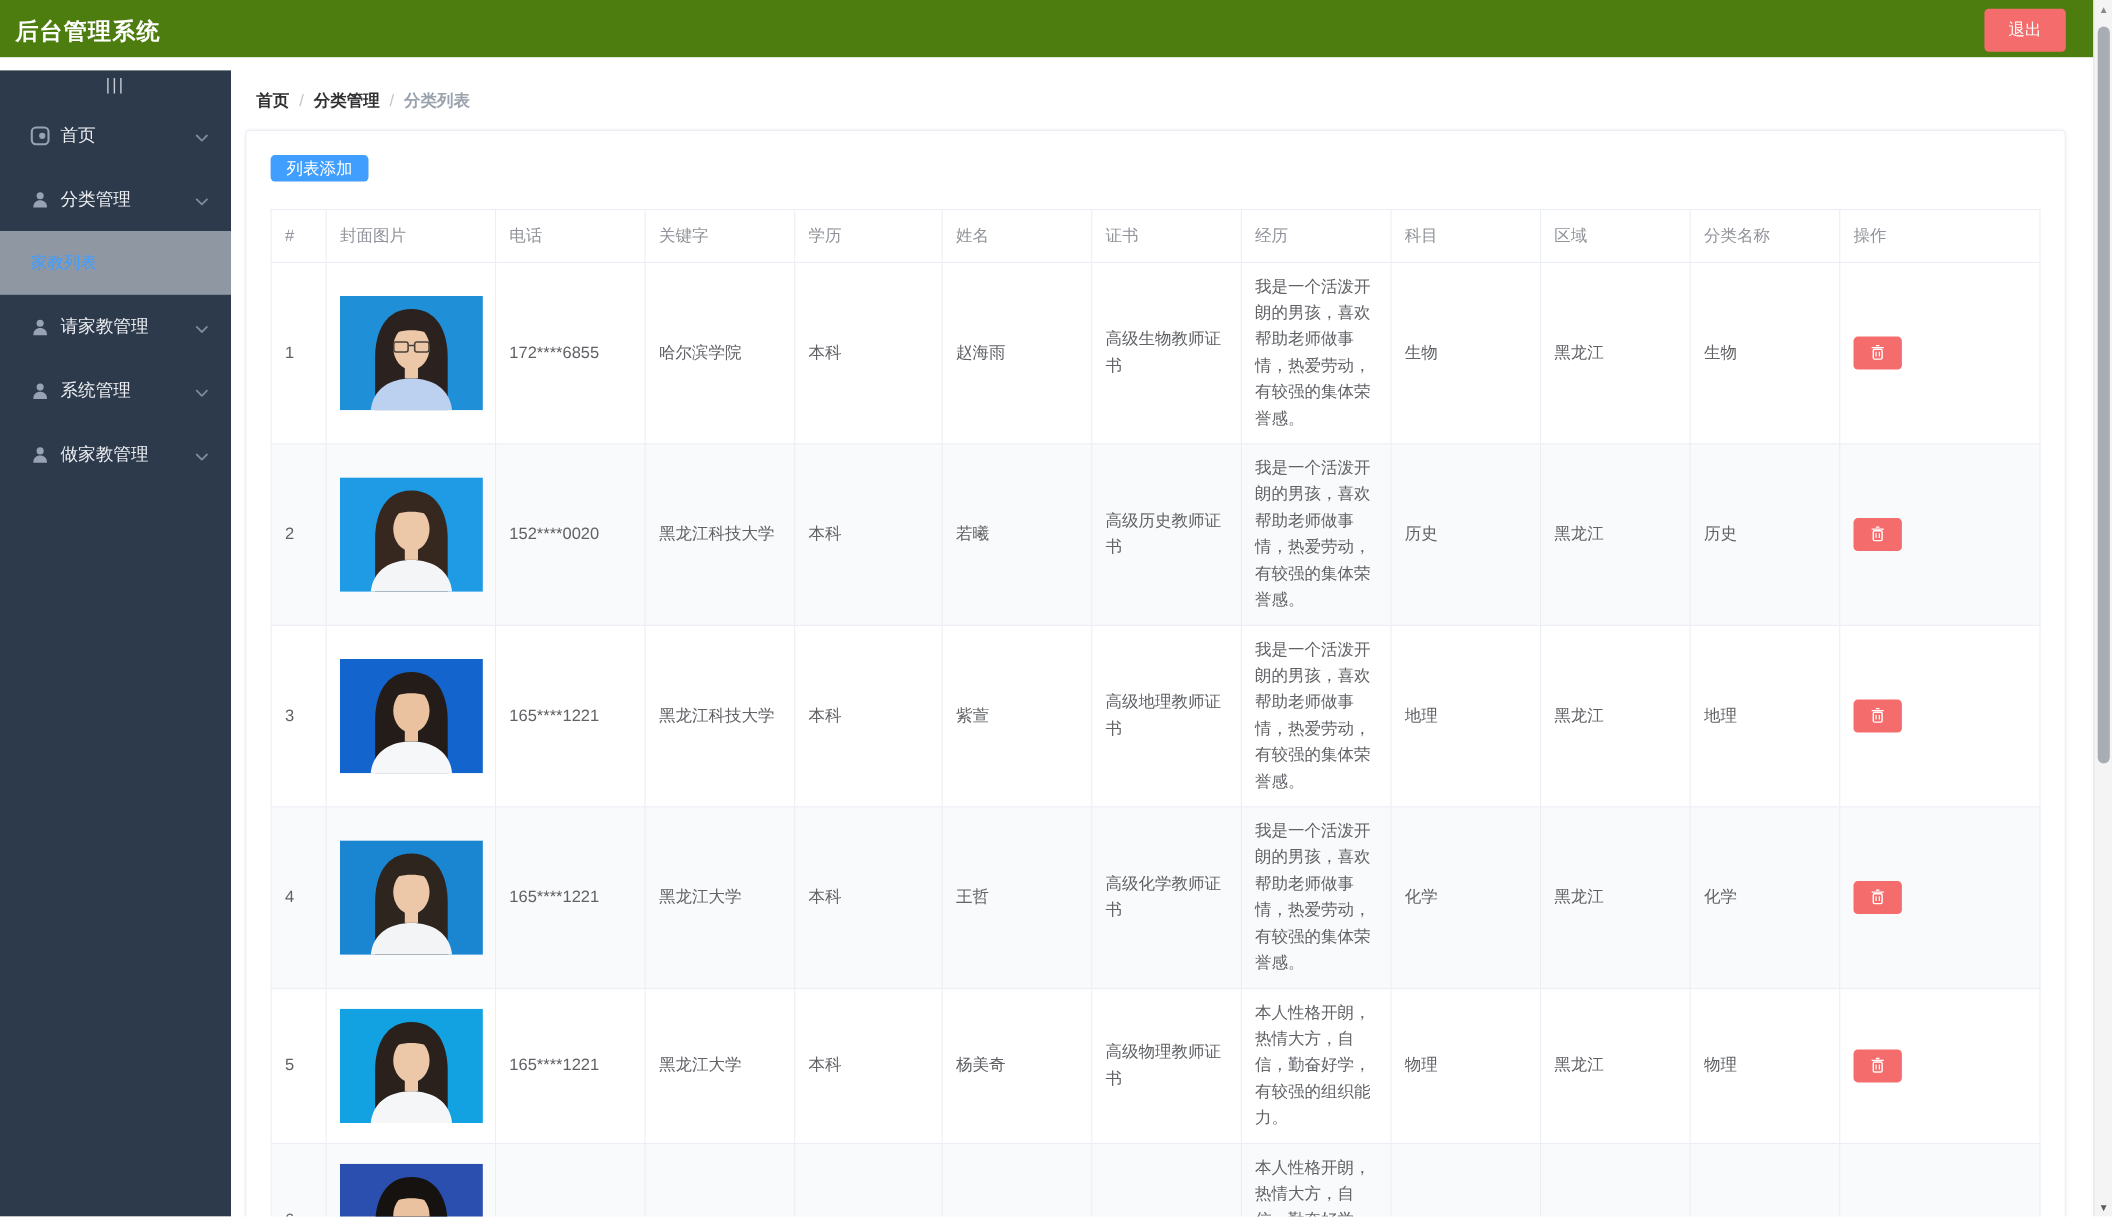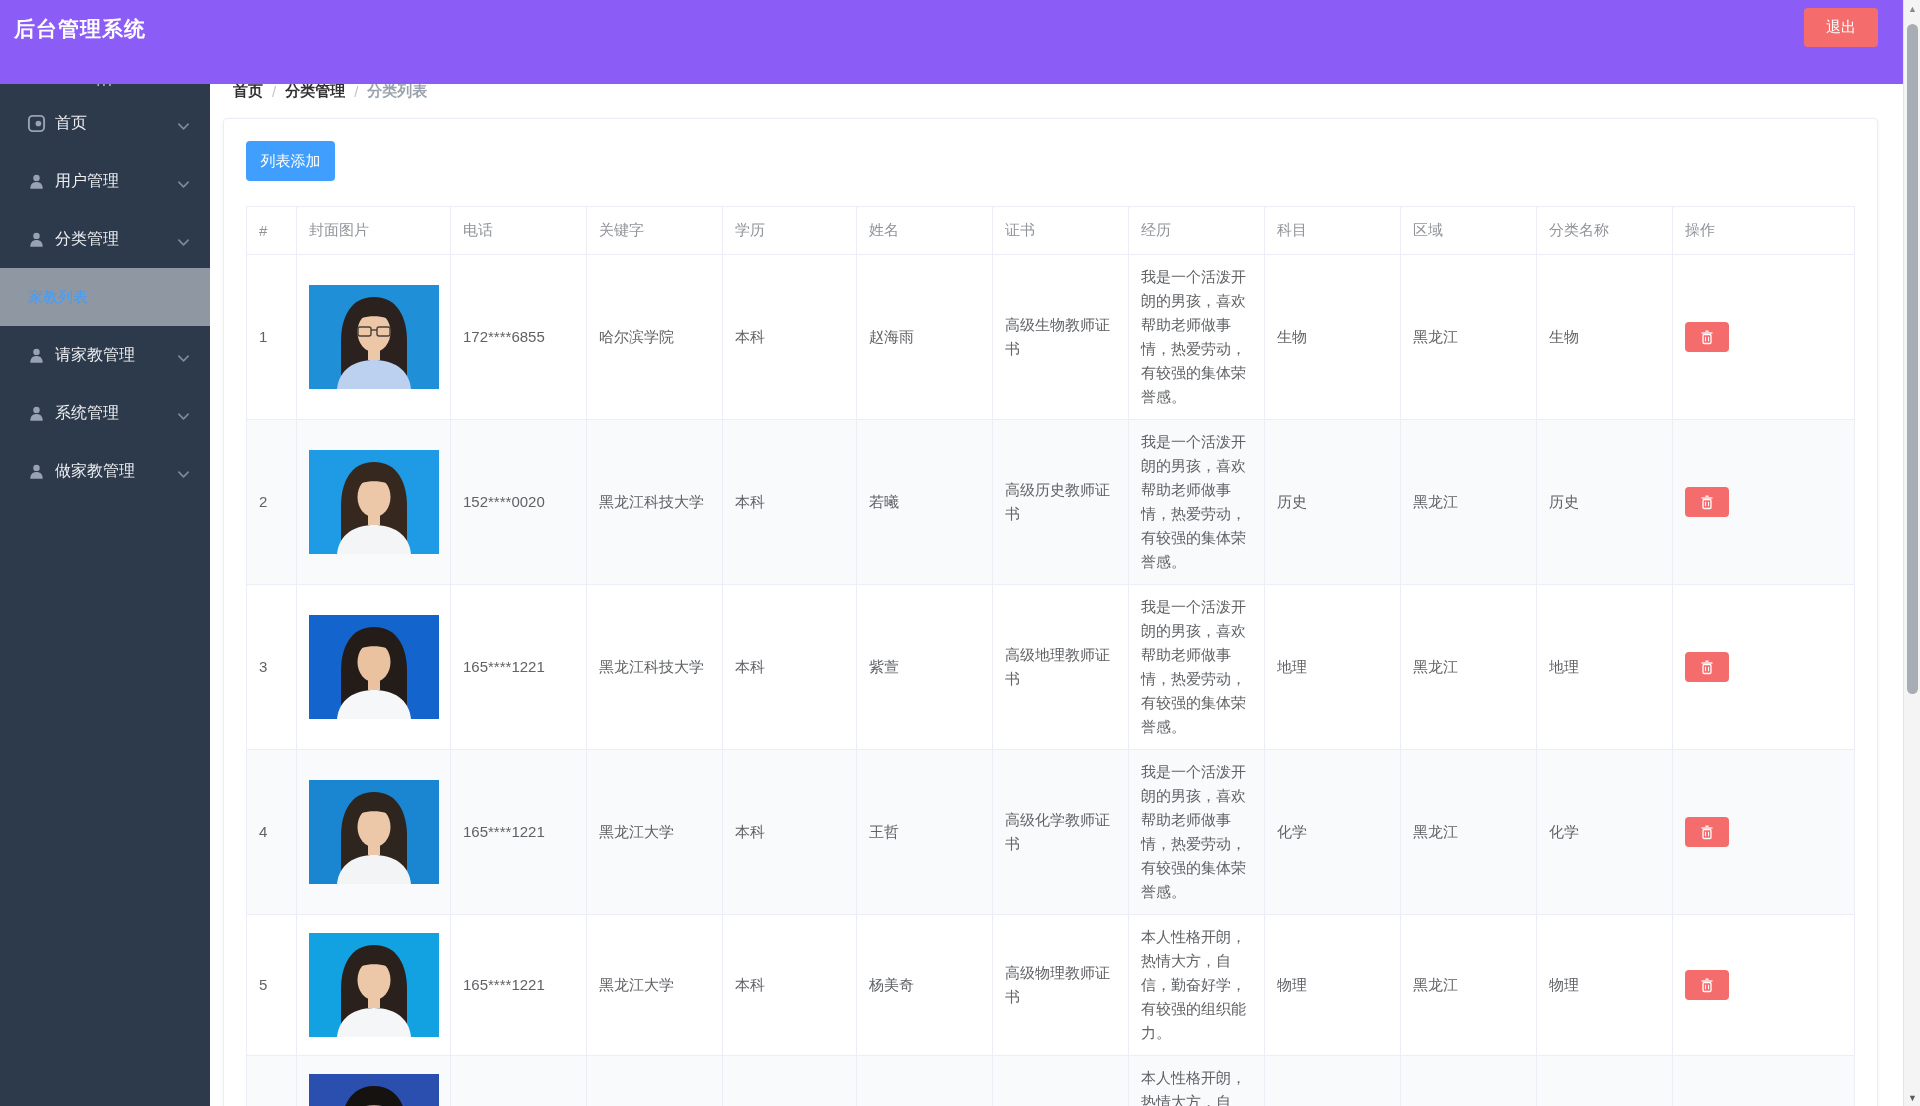--- a/index.html
+++ b/index.html
@@ -1,41 +1,41 @@
 <!DOCTYPE html>
 <html><head>
 <meta charset="utf-8">
 <style>
   * { margin:0; padding:0; box-sizing:border-box; }
   html,body { width:1920px; height:1106px; overflow:hidden; font-family:"Liberation Sans","DejaVu Sans",sans-serif; background:#fff; }
   body { position:relative; }
 
   
-  .topbar { position:absolute; left:0; top:0; width:1920px; height:84px; background:#8b5cf6; z-index:20; }
+  .topbar { position:absolute; left:0; top:0; width:1920px; height:52px; background:#4d7c0f; z-index:20; }
   .app-title { position:absolute; left:14px; top:0; height:64px; line-height:58px; color:#ffffff; font-size:21px; font-weight:bold; letter-spacing:1px; }
   .logout-btn { position:absolute; right:42px; top:8px; width:74px; height:39px; background:#f56c6c; color:#fff; border:none; border-radius:4px; font-size:15px; cursor:pointer; font-family:inherit; }
 
   
   .sidebar { position:absolute; left:0; top:64px; width:210px; height:1042px; background:#2d3a4b; z-index:10; }
   .collapse-toggle { height:30px; line-height:28px; text-align:center; color:#c9ced6; font-size:15px; letter-spacing:2px; cursor:pointer; }
   .menu-item { position:relative; height:58px; display:flex; align-items:center; padding-left:27px; cursor:pointer; color:#eceef2; font-size:16px; }
   .menu-item .mi-icon { width:19px; height:19px; margin-right:9px; flex:0 0 auto; }
   .menu-item .chevron { position:absolute; right:20px; top:50%; margin-top:-5px; }
   .submenu-item { height:58px; display:flex; align-items:center; padding-left:28px; cursor:pointer; font-size:15px; }
   .submenu-item.active { background:#8f97a3; color:#3f9eff; }
 
   
   .main { position:absolute; left:210px; top:64px; width:1693px; height:1042px; background:#ffffff; }
   .breadcrumb { height:54px; display:flex; align-items:center; padding-left:23px; font-size:15px; }
   .breadcrumb .crumb { color:#303133; font-weight:bold; }
   .breadcrumb .crumb.last { color:#9aa3ad; font-weight:bold; }
   .breadcrumb .sep { color:#c0c4cc; margin:0 9px; font-weight:normal; }
 
   .card { margin:0 25px 0 13px; background:#fff; border:1px solid #ebeef5; border-radius:4px; box-shadow:0 1px 4px rgba(0,0,0,0.06); padding:22px; height:1200px; }
-  .add-btn { width:89px; height:40px; background:#409eff; color:#fff; border:none; border-radius:4px; font-size:15px; cursor:pointer; font-family:inherit; }
+  .add-btn { width:89px; height:24px; background:#409eff; color:#fff; border:none; border-radius:4px; font-size:15px; cursor:pointer; font-family:inherit; }
 
   table.data-table { border-collapse:collapse; table-layout:fixed; width:1608px; margin-top:25px; }
   .data-table th, .data-table td { border:1px solid #ebeef5; font-size:15px; text-align:left; vertical-align:middle; padding:10px 12px; word-break:break-all; }
   .data-table th { height:48px; color:#909399; font-weight:normal; background:#fff; }
   .data-table td { color:#606266; line-height:24px; }
   .data-table tbody tr:nth-child(even) { background:#f9fafb; }
   .photo { width:130px; height:104px; display:block; }
   .photo svg { width:100%; height:100%; display:block; }
   .del-btn { width:44px; height:30px; background:#f56c6c; border:none; border-radius:4px; cursor:pointer; display:inline-flex; align-items:center; justify-content:center; }
 
@@ -56,30 +56,20 @@
 
 <aside class="sidebar">
   <div class="collapse-toggle">|||</div>
   <nav id="side-nav">
       <div class="menu-item">
         <span class="mi-icon"><svg viewBox="0 0 20 20" width="19" height="19">
             <rect x="2" y="2" width="16" height="16" rx="4" fill="none" stroke="#97a3b4" stroke-width="2"></rect>
             <circle cx="12" cy="10" r="3" fill="#97a3b4"></circle>
           </svg></span>
         <span>首页</span>
-        <span class="chevron"><svg viewBox="0 0 14 11" width="13" height="11">
-            <polyline points="2,3 7,8 12,3" fill="none" stroke="#7d8a9a" stroke-width="1.8" stroke-linecap="round" stroke-linejoin="round"></polyline>
-          </svg></span>
-      </div>
-      <div class="menu-item">
-        <span class="mi-icon"><svg viewBox="0 0 20 20" width="19" height="19">
-            <circle cx="10" cy="6.2" r="3.4" fill="#97a3b4"></circle>
-            <path d="M3.5,17 C3.5,12.8 6.4,10.6 10,10.6 C13.6,10.6 16.5,12.8 16.5,17 L16.5,17.6 L3.5,17.6 Z" fill="#97a3b4"></path>
-          </svg></span>
-        <span>用户管理</span>
         <span class="chevron"><svg viewBox="0 0 14 11" width="13" height="11">
             <polyline points="2,3 7,8 12,3" fill="none" stroke="#7d8a9a" stroke-width="1.8" stroke-linecap="round" stroke-linejoin="round"></polyline>
           </svg></span>
       </div>
       <div class="menu-item">
         <span class="mi-icon"><svg viewBox="0 0 20 20" width="19" height="19">
             <circle cx="10" cy="6.2" r="3.4" fill="#97a3b4"></circle>
             <path d="M3.5,17 C3.5,12.8 6.4,10.6 10,10.6 C13.6,10.6 16.5,12.8 16.5,17 L16.5,17.6 L3.5,17.6 Z" fill="#97a3b4"></path>
           </svg></span>
         <span>分类管理</span>

